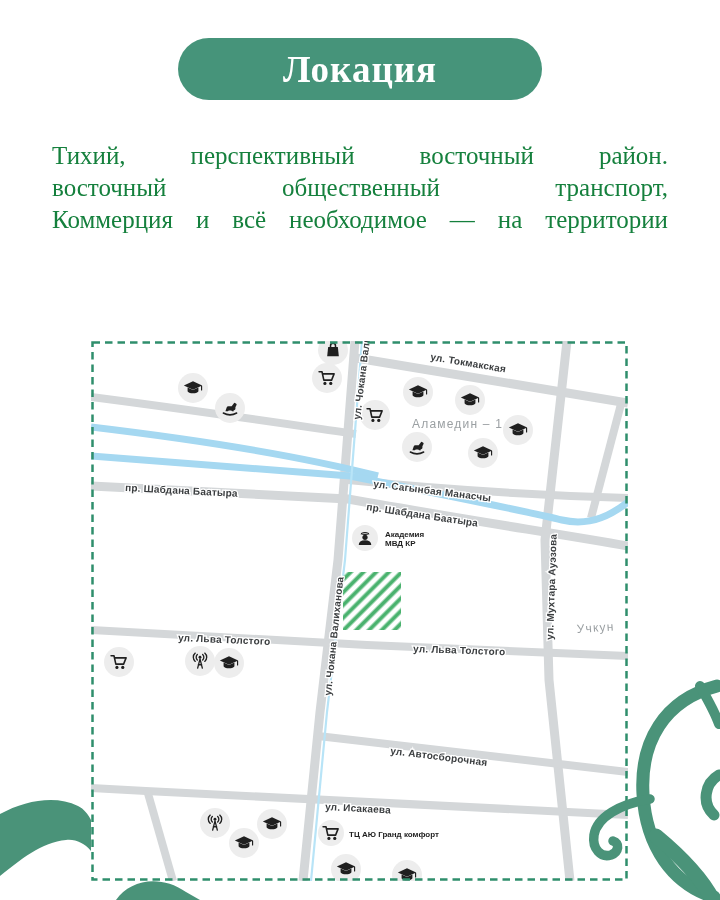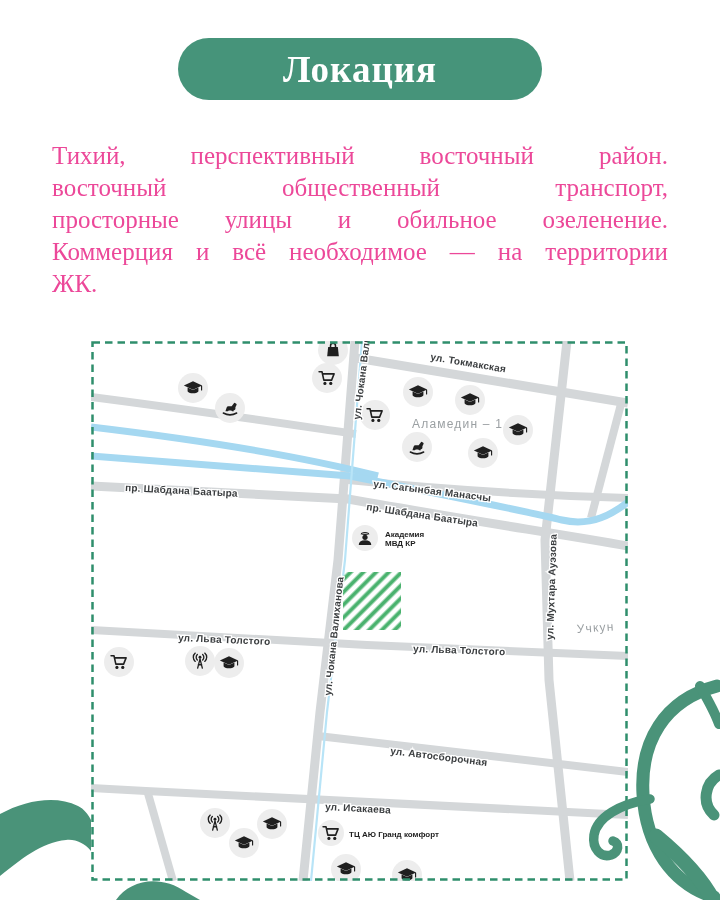--- a/index.html
+++ b/index.html
@@ -14,21 +14,21 @@
     background:#46947a;border-radius:31px;z-index:2;
     display:flex;align-items:center;justify-content:center;
   }
   #header-pill .title{
     font-family:"Liberation Serif",serif;font-weight:bold;
     font-size:37px;color:#ffffff;letter-spacing:1px;
   }
   #intro{
     position:absolute;left:52px;top:140px;width:616px;z-index:2;
     font-family:"Liberation Serif",serif;font-size:25px;line-height:32px;
-    color:#ec4899;
+    color:#15803d;
   }
   #intro .jl{text-align:justify;text-align-last:justify;}
   #intro .jl-last{text-align:justify;}
   #map-svg{position:absolute;left:91px;top:341px;z-index:1;}
   #decor-front{z-index:3;pointer-events:none;}
   .road{fill:none;stroke:#d4d7d9;stroke-linecap:butt;stroke-linejoin:round;}
   .canal{fill:none;stroke:#a5d8f1;stroke-linecap:butt;}
   .canal-thin{fill:none;stroke:#b8e4f7;}
   .street-label{
     font-family:"Liberation Sans",sans-serif;font-size:10px;font-weight:bold;
@@ -54,23 +54,21 @@
   <path class="decor" d="M0,814 C26,800 56,795 78,806 C84,809 88,814 91,820 L91,851 C84,843 76,839 66,840 C42,842 20,860 0,876 Z"></path>
 </svg>
 
 <div id="header-pill">
   <span class="title">Локация</span>
 </div>
 
 <div id="intro">
   <div class="jl">Тихий, перспективный восточный район.</div>
   <div class="jl">восточный общественный транспорт,</div>
-  <div class="jl">просторные улицы и обильное озеленение.</div>
   <div class="jl">Коммерция и всё необходимое — на территории</div>
-  <div class="jl-last">ЖК.</div>
 </div>
 
 <svg id="map-svg" width="537" height="540" viewBox="91 341 537 540">
   <defs>
     <pattern id="hatch" width="9" height="9" patternUnits="userSpaceOnUse" patternTransform="rotate(-45)">
       <line x1="0" y1="4.5" x2="9" y2="4.5" stroke="#4ab26e" stroke-width="4"></line>
     </pattern>
     <symbol id="icon-school" viewBox="0 0 24 24">
       <path fill="#1f1f1f" d="M12 4 L23 9 L12 14 L1 9 Z"></path>
       <path fill="#1f1f1f" d="M5.5 11.5 L5.5 15.5 C5.5 17.2 8.8 18.3 12 18.3 C15.2 18.3 18.5 17.2 18.5 15.5 L18.5 11.5 L12 14.5 Z"></path>

